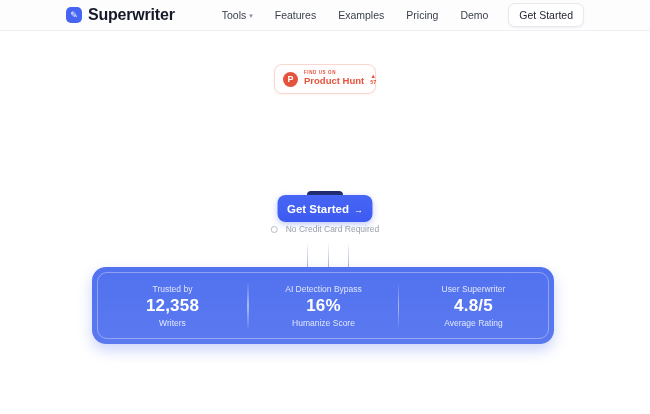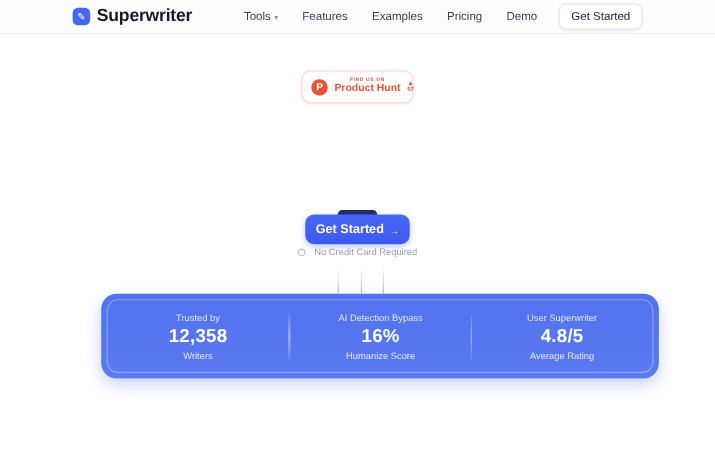--- a/index.html
+++ b/index.html
@@ -36,21 +36,21 @@
     width:102px; height:30px; background:#fffdfd;
     border:1px solid #f9d7d1; border-radius:8px;
     display:flex; align-items:center; padding:0 8px; gap:6px;
     box-shadow:0 1px 3px rgba(220,90,60,0.08); cursor:pointer;
   }
   .ph-logo {
     width:15px; height:15px; border-radius:50%; background:#e4533b;
     color:#fff; font-size:9px; font-weight:bold;
     display:flex; align-items:center; justify-content:center; flex:0 0 auto;
   }
-  .ph-text { display:flex; flex-direction:column; line-height:1.1;text-align:center; }
+  .ph-text { display:flex; flex-direction:column; line-height:1.1; }
   .ph-kicker { font-size:4.5px; font-weight:bold; color:#e4533b; letter-spacing:0.6px; }
   .ph-name { font-size:9.5px; font-weight:bold; color:#e4533b; white-space:nowrap; }
   .ph-vote { margin-left:auto; display:flex; flex-direction:column; align-items:center; line-height:1; }
   .ph-vote-arrow { font-size:6px; color:#e4533b; }
   .ph-vote-count { font-size:5.5px; color:#e4533b; font-weight:bold; margin-top:1px; }
 
   
   .tooltip-peek {
     position:absolute; top:191px; left:50%; transform:translateX(-50%);
     width:36px; height:10px; border-radius:4px; background:#222c6e;
@@ -75,21 +75,21 @@
 
   
   .connector { position:absolute; width:1px; height:25px; top:242px;
     background:linear-gradient(180deg, rgba(150,160,190,0), #aab4d8); }
   .connector.c1 { left:307px; }
   .connector.c2 { left:328px; }
   .connector.c3 { left:348px; }
 
   
   .stats-bar {
-    position:absolute; left:92px; top:267px; width:507px; height:77px;
+    position:absolute; left:92px; top:267px; width:462px; height:77px;
     border-radius:14px;
     background:linear-gradient(180deg,#5171ef,#5b7af0);
     box-shadow:0 6px 14px rgba(70,100,230,0.28);
     padding-left:44px;
   }
   .stats-inner {
     position:absolute; inset:5px; border:1px solid rgba(255,255,255,0.35);
     border-radius:10px; display:flex; align-items:stretch;
   }
   .stat { flex:1 1 0; display:flex; flex-direction:column; align-items:center; justify-content:center; gap:2px; }

